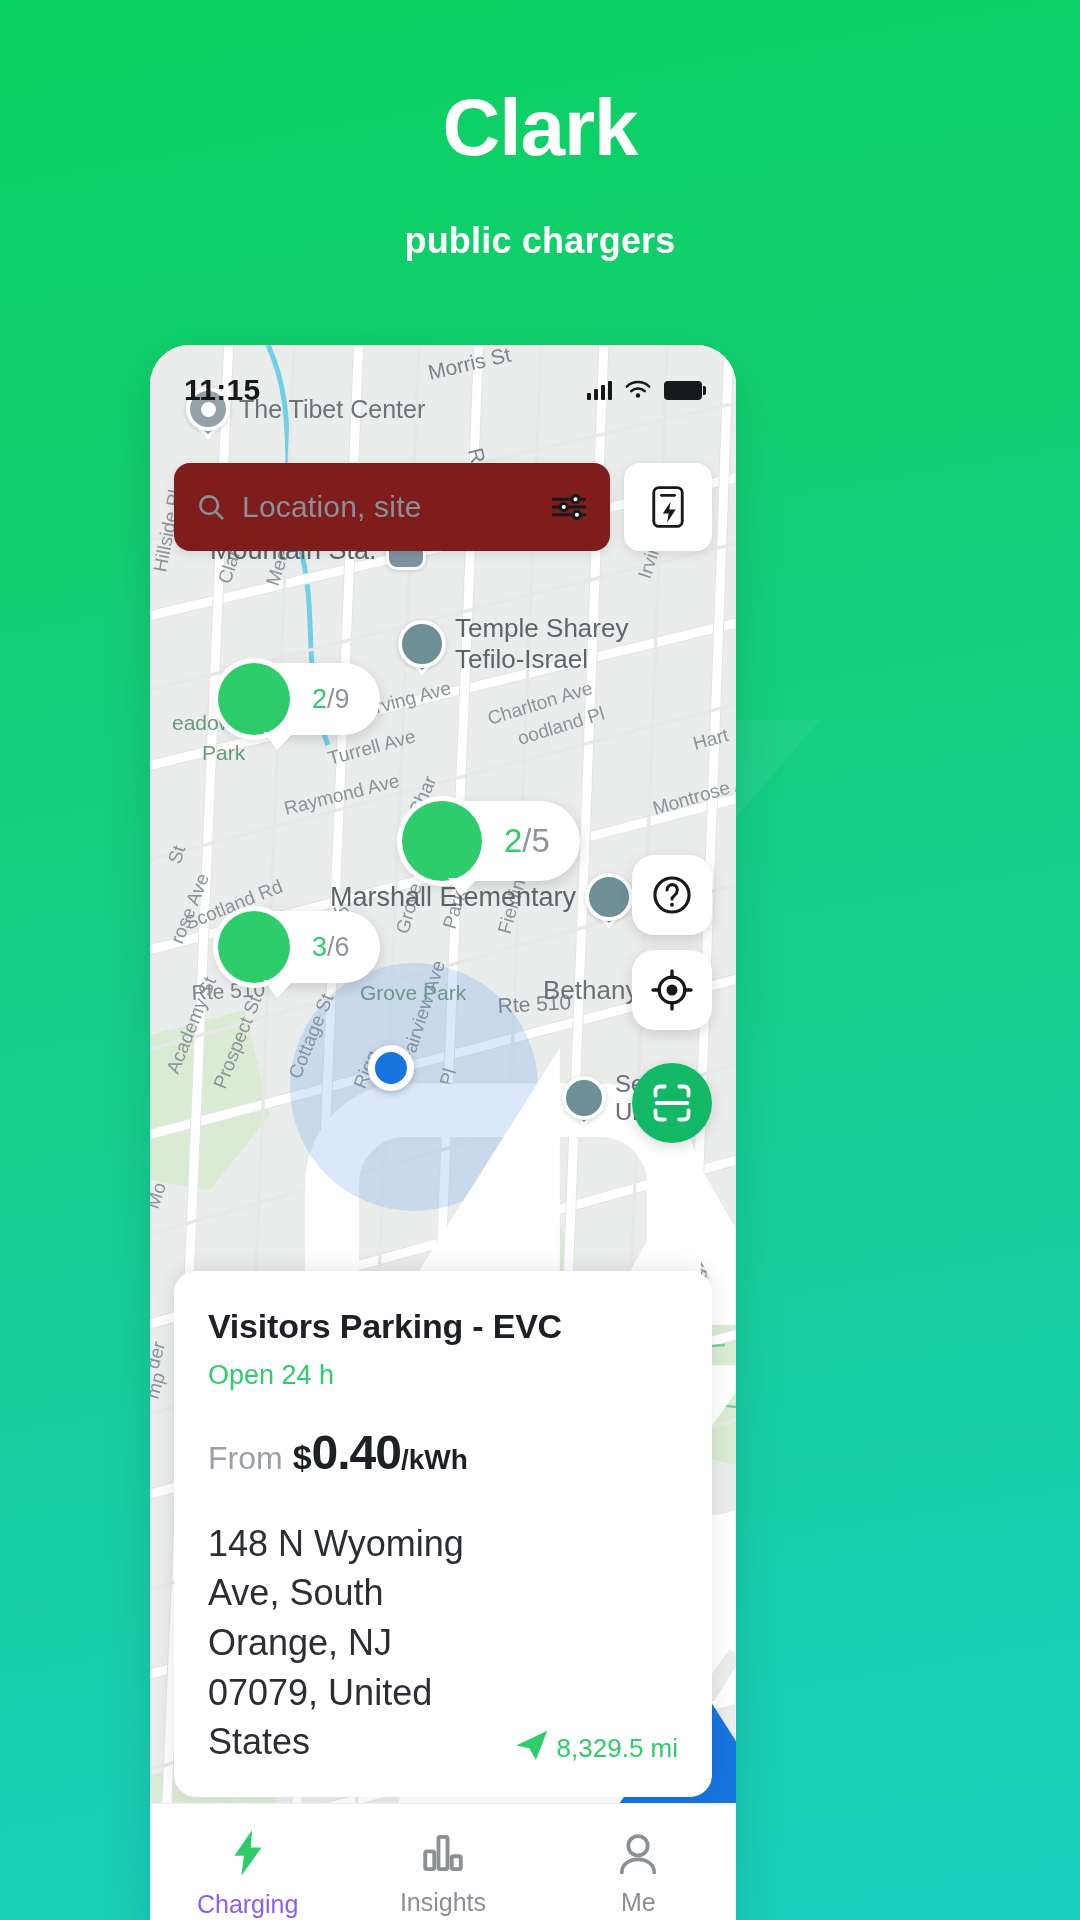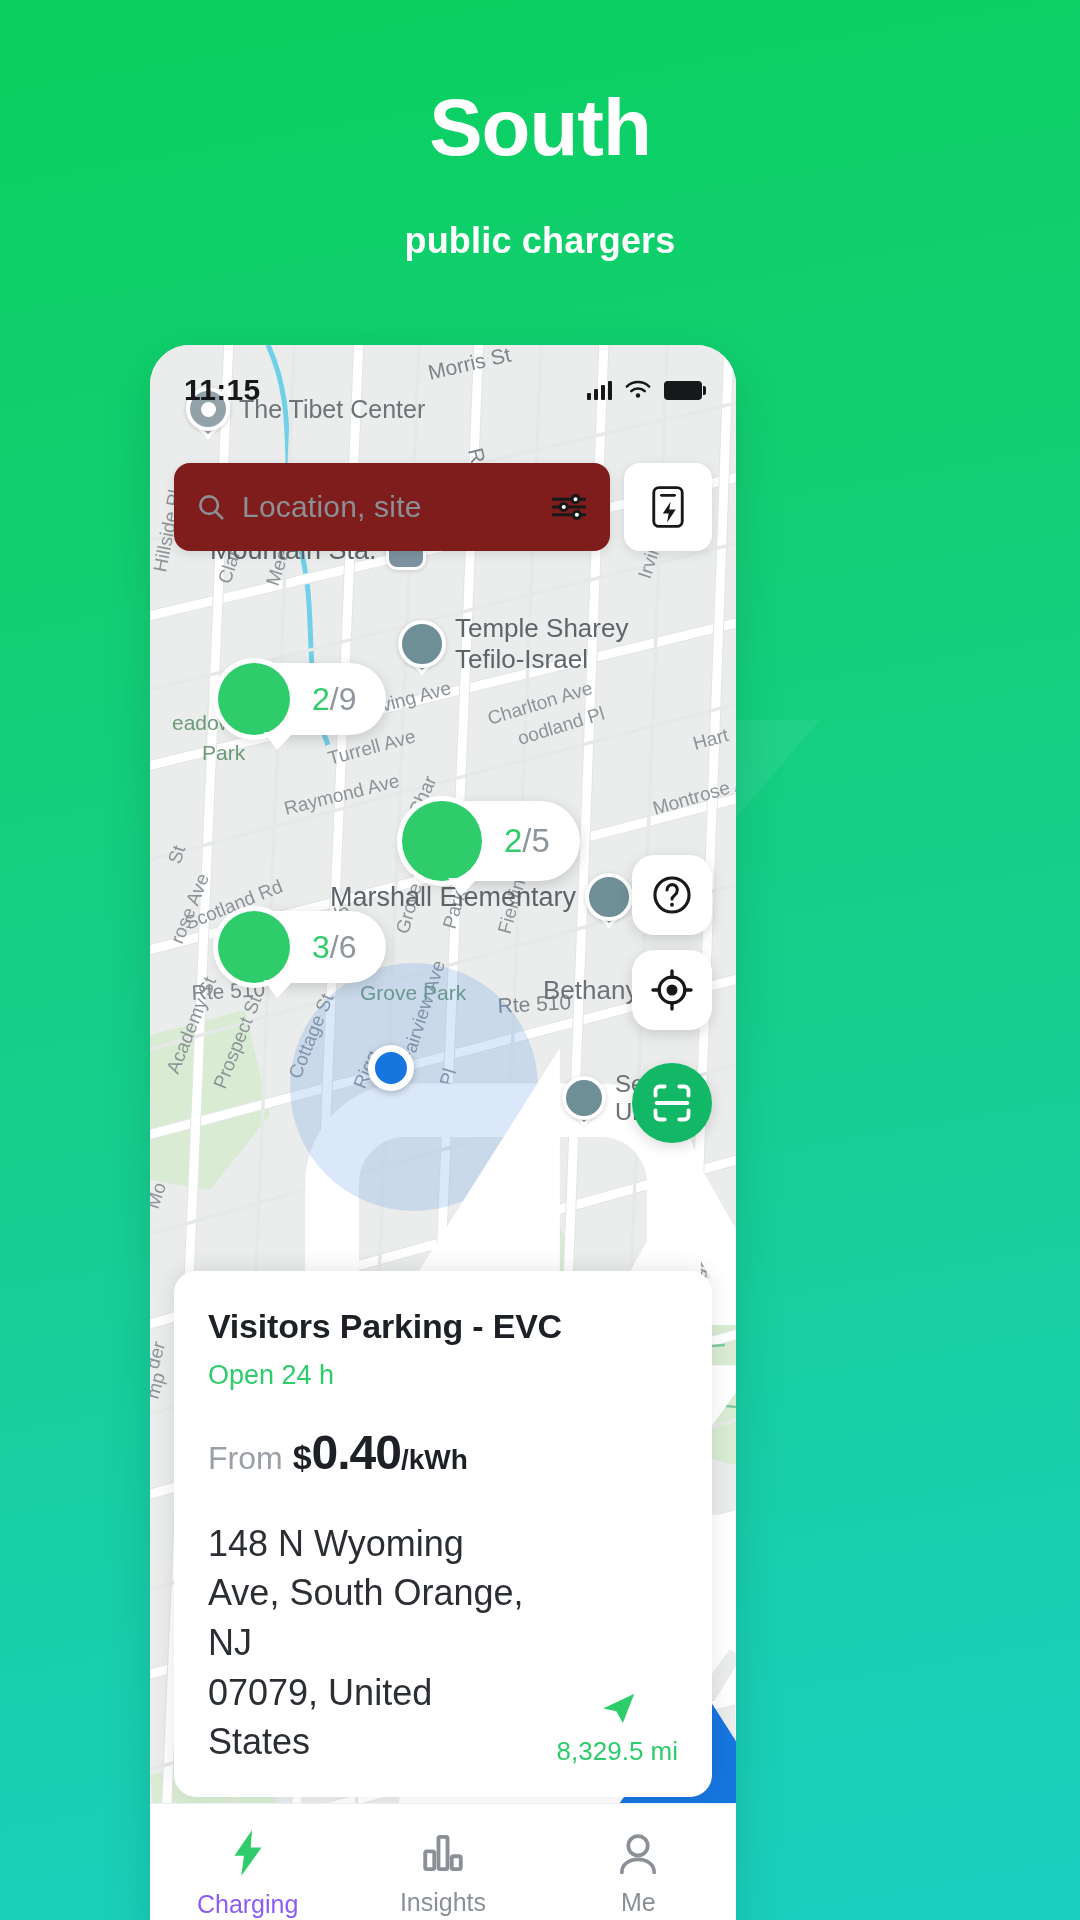--- a/index.html
+++ b/index.html
@@ -109,21 +109,21 @@
     border-left:13px solid transparent; border-right:17px solid transparent;
     border-top:18px solid #fff;
   }
   .chg-ico{
     width:72px;height:72px;border-radius:50%;background:#2ecc6b;
     display:flex;align-items:center;justify-content:center;flex:none;
     box-shadow:0 0 0 5px #fff;
   }
   .chg-ico.big{ width:80px;height:80px;}
   .chg.lg{ height:80px; border-radius:46px;}
-  .chg-txt{ font-size:32px; color:#8e969b; margin-left:22px; white-space:nowrap;}
+  .chg-txt{ font-size:27px; color:#8e969b; margin-left:22px; white-space:nowrap;}
   .chg-txt b{ color:#2ecc6b; font-weight:400;}
 
   
   .geo-halo{
     position:absolute; z-index:10; border-radius:50%;
     background:rgba(86,150,226,.22);
   }
   .geo-dot{
     position:absolute; z-index:12; width:46px;height:46px;border-radius:50%;
     background:#1775e0; border:7px solid #fff; box-shadow:0 2px 7px rgba(0,0,0,.25);
@@ -149,21 +149,21 @@
   .card-open{ margin-top:14px; font-size:27px; color:#2ecc6b;}
   .card-price{ margin-top:38px; display:flex; align-items:baseline;}
   .pr-from{ font-size:32px; color:#9aa0a6; margin-right:10px;}
   .pr-cur{ font-size:34px; font-weight:700; color:#1d2024;}
   .pr-val{ font-size:48px; font-weight:700; color:#1d2024; letter-spacing:-1px; line-height:1;}
   .pr-unit{ font-size:28px; font-weight:700; color:#1d2024;}
   .card-foot{
     margin-top:42px; display:flex; align-items:flex-end; justify-content:space-between; gap:20px;
   }
   .card-addr{ font-size:36px; line-height:1.38; color:#2b2f33; max-width:390px;}
-  .card-dist{ display:flex; flex-direction:column; align-items:center; gap:6px; flex:none;}
+  .card-dist{ display:flex; flex-direction:row; align-items:center; gap:6px; flex:none;}
   .card-dist span{ font-size:26px; color:#2ecc6b; white-space:nowrap;}
 
   
   .tabbar{
     position:absolute; left:0; bottom:0; width:586px; height:142px;
     background:#fff; display:flex; z-index:29;
     border-top:1px solid #eceff1;
   }
   .tab{ flex:1; display:flex; flex-direction:column; align-items:center; justify-content:center; gap:14px;}
   .tab-label{ font-size:25px; color:#8b9096;}
@@ -172,21 +172,21 @@
 </head>
 <body>
 
 <div class="bg-watermark">
   <svg viewBox="0 0 1000 1000" xmlns="http://www.w3.org/2000/svg">
     <path d="M560 60 L180 560 L430 560 L330 940 L780 420 L510 420 Z" fill="#ffffff"></path>
   </svg>
 </div>
 
 <div class="promo">
-  <div class="promo-title">South</div>
+  <div class="promo-title">Clark</div>
   <div class="promo-sub">public chargers</div>
 </div>
 
 <div class="phone">
 
   <div class="map">
     <svg viewBox="0 0 586 1600" xmlns="http://www.w3.org/2000/svg">
       <defs>
         <style>
           .rd  { stroke:#ffffff; stroke-width:9; fill:none; stroke-linecap:round;}

